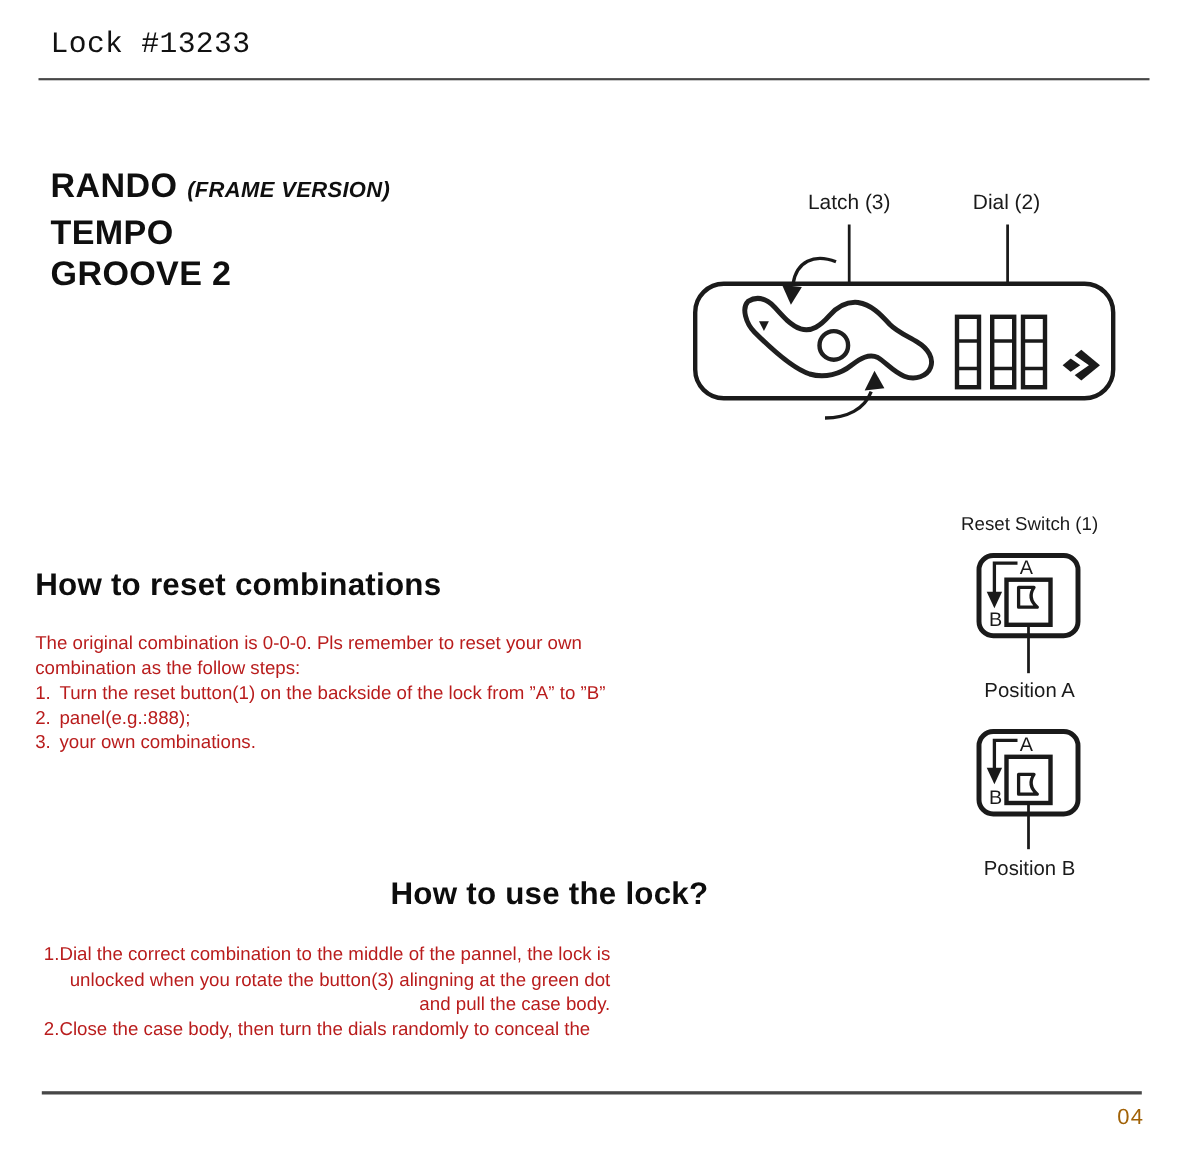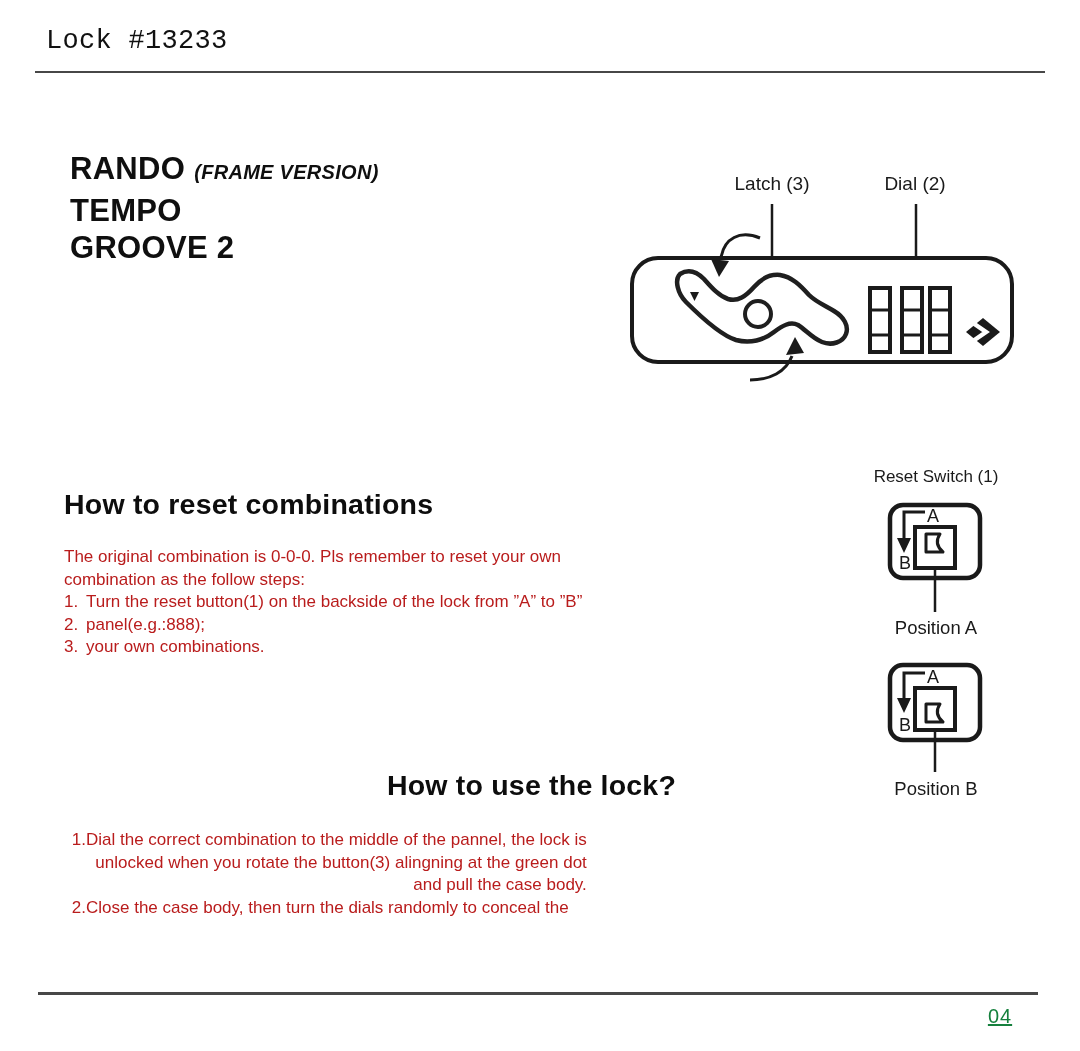--- a/index.html
+++ b/index.html
@@ -8,37 +8,37 @@
     width:1080px; height:1051px; position:relative; overflow:hidden;
     font-family:"Liberation Sans", sans-serif; color:#1c1c1c;
   }
   .abs { position:absolute; }
 
   .doc-title { left:46px; top:26px; font-size:27px; font-weight:400; letter-spacing:0.3px; color:#111;font-family:Liberation Mono, monospace; }
   .rule { background:#474747; }
   .rule-top { left:35px; top:71px; width:1010px; height:2px; }
   .rule-bottom { left:38px; top:992px; width:1000px; height:3px; }
 
-  .product { left:46px; top:150px; line-height:37.5px; color:#0f0f0f;margin-left:24px; }
+  .product { left:46px; top:150px; line-height:37.5px; color:#0f0f0f; }
   .product .line1 { display:flex; align-items:baseline; }
   .product .name { font-size:31px; font-weight:700; letter-spacing:0.3px; }
   .product .variant { font-size:20px; font-weight:700; margin-left:9px; letter-spacing:0.3px;font-style:italic; }
 
-  .section { left:64px; width:612px; }
+  .section { left:32px; width:612px;margin-top:28px; }
   .section-reset { top:487px; }
   .section-use { top:768px;text-align:right; }
   h2.sec-heading { font-size:28.5px; line-height:34px; font-weight:700; color:#0d0d0d; letter-spacing:0.2px; }
   .section-reset h2 { margin-bottom:25px; }
   .section-use h2 { margin-bottom:27px; }
   .body-text { font-size:17px; line-height:22.5px; color:#b91c1c; }
   .step { display:flex; }
   .step .num { width:22px; flex:0 0 22px; }
   .step .ln { display:block; }
 
-  .page-num { left:960px; top:1005px; width:80px; text-align:center; font-size:20px; color:#15803d; letter-spacing:1px;text-decoration:underline; }
+  .page-num { left:960px; top:1005px; width:80px; text-align:right; font-size:20px; color:#a16207; letter-spacing:1px; }
 
   svg text { font-family:"Liberation Sans", sans-serif; fill:#1a1a1a; }
   .diagram-label { font-size:19px; }
   .switch-caption { font-size:18.5px; }
   .switch-title { font-size:17px; }
   .switch-letter { font-size:18px; }
 </style>
 </head>
 <body>
 

